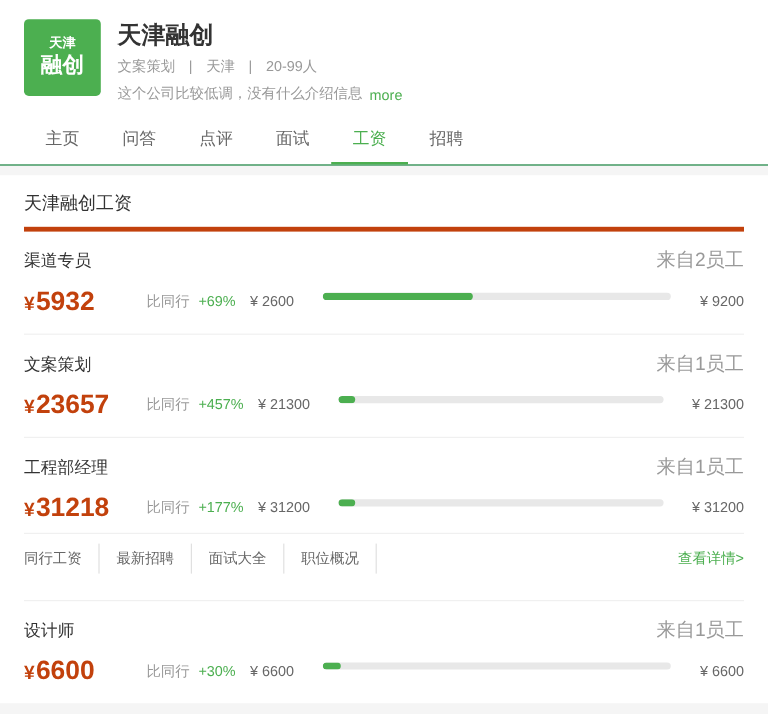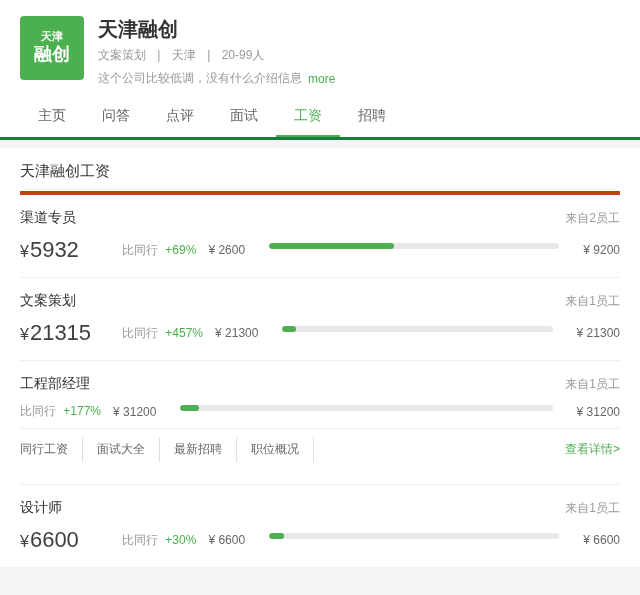--- a/index.html
+++ b/index.html
@@ -8,21 +8,21 @@
       background: #f5f5f5;
       width: 640px;
       min-height: 595px;
       font-size: 13px;
       color: #333;
     }
 
     .header {
       background: #fff;
       padding: 16px 20px 0 20px;
-      border-bottom: 3px solid #15803d;
+      border-bottom: 1px solid #15803d;
     }
 
     .company-info {
       display: flex;
       align-items: flex-start;
       margin-bottom: 10px;
     }
 
     .logo-box {
       width: 64px;
@@ -138,34 +138,34 @@
       margin-bottom: 10px;
     }
 
     .job-title {
       font-size: 14px;
       color: #333;
       font-weight: 400;
     }
 
     .source-label {
-      font-size: 12px;
+      font-size: 16px;
       color: #999;
     }
 
     .salary-row-mid {
       display: flex;
       align-items: center;
       gap: 12px;
     }
 
     .avg-salary {
-      color: #404040;
+      color: #c2410c;
       font-size: 22px;
-      font-weight: normal;
+      font-weight: bold;
       min-width: 90px;
     }
 
     .avg-salary .yen {
       font-size: 16px;
       margin-right: 1px;
     }
 
     .compare-pct {
       font-size: 12px;
@@ -303,21 +303,21 @@
     </div>
   </div>
 
   <div class="salary-item">
     <div class="salary-row-top">
       <span class="job-title">文案策划</span>
       <span class="source-label">来自1员工</span>
     </div>
     <div class="salary-row-mid">
       <div class="avg-salary">
-        <span class="yen">¥</span><span>21315</span>
+        <span class="yen">¥</span><span>23657</span>
       </div>
       <div class="compare-pct">
         <span class="pct-label">比同行</span>
         <span class="pct-value">+457%</span>
       </div>
       <div class="range-container">
         <span class="range-min">¥ 21300</span>
         <div class="range-bar-wrapper">
           <div class="range-bar-fill" style="width: 5%;"></div>
         </div>
@@ -325,38 +325,41 @@
       </div>
     </div>
   </div>
 
   <div class="salary-item">
     <div class="salary-row-top">
       <span class="job-title">工程部经理</span>
       <span class="source-label">来自1员工</span>
     </div>
     <div class="salary-row-mid">
+      <div class="avg-salary">
+        <span class="yen">¥</span><span>31218</span>
+      </div>
       <div class="compare-pct">
         <span class="pct-label">比同行</span>
         <span class="pct-value">+177%</span>
       </div>
       <div class="range-container">
         <span class="range-min">¥ 31200</span>
         <div class="range-bar-wrapper">
           <div class="range-bar-fill" style="width: 5%;"></div>
         </div>
         <span class="range-max">¥ 31200</span>
       </div>
     </div>
 
     <div class="footer-links" style="margin-top: 8px; border-bottom: none; border-top: 1px solid #f0f0f0; padding-top: 8px;">
       <div class="footer-row">
         <span class="footer-link">同行工资</span>
+        <span class="footer-link">最新招聘</span>
         <span class="footer-link">面试大全</span>
-        <span class="footer-link">最新招聘</span>
         <span class="footer-link">职位概况</span>
         <span style="flex:1;"></span>
         <span class="footer-link-detail">查看详情&gt;</span>
       </div>
     </div>
   </div>
 
   <div class="salary-item">
     <div class="salary-row-top">
       <span class="job-title">设计师</span>

